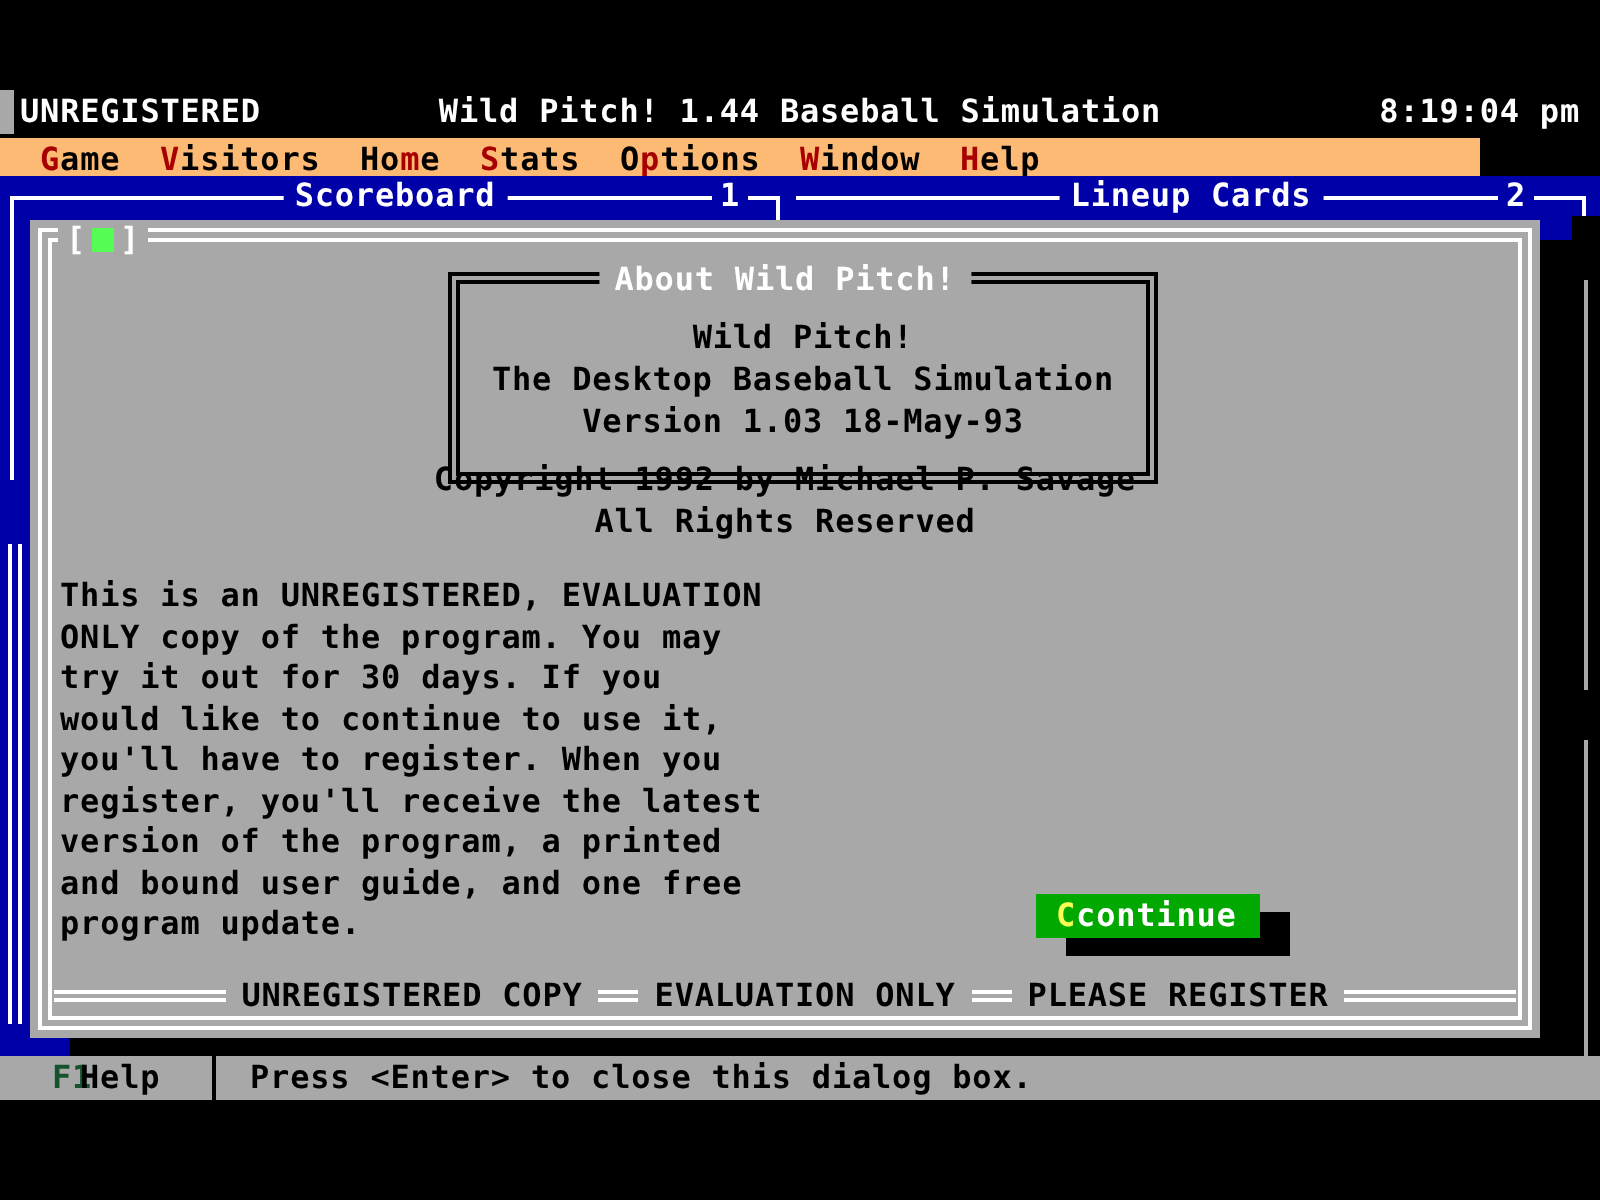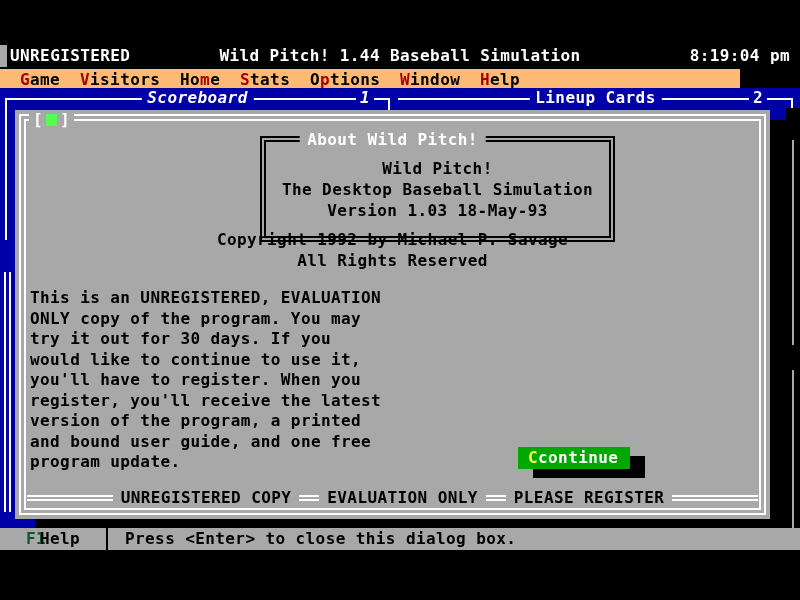--- a/index.html
+++ b/index.html
@@ -32,21 +32,21 @@
   .rblack { position:absolute; left:786px; top:20px; width:14px; height:420px; background:#000; }
   .rgray1 { position:absolute; left:6px; top:32px; width:2px; height:205px; background:#A8A8A8; }
   .rgray2 { position:absolute; left:6px; top:262px; width:2px; height:158px; background:#A8A8A8; }
   
   .dialog { position:absolute; left:15px; top:110px; width:755px; height:409px; background:#A8A8A8; color:#000; box-shadow:20px 10px 0 #000; }
   .frame-outer { position:absolute; inset:4px; border:2px solid #fff; pointer-events:none; }
   .frame-inner { position:absolute; inset:9px; border:2px solid #fff; pointer-events:none; }
   .dlg-title { position:absolute; top:0; left:50%; transform:translateX(-50%); height:20px; line-height:20px; background:#A8A8A8; color:#fff; padding:0 8px; z-index:2; white-space:pre;margin-top:20px; }
   .closebox { position:absolute; top:0; left:14px; height:20px; line-height:20px; background:#A8A8A8; color:#fff; padding:0 4px; z-index:2; cursor:default; }
   .close-sq { display:inline-block; width:11px; height:12px; background:#54FC54; margin:0 3px; vertical-align:-1px; }
-  .about-box { position:absolute; left:209px; top:26px; width:355px; height:106px; border:2px solid #000;margin-left:36px; }
+  .about-box { position:absolute; left:209px; top:26px; width:355px; height:106px; border:2px solid #000; }
   .about-box-inner { position:absolute; inset:2px; border:2px solid #000; display:flex; flex-direction:column; justify-content:center; text-align:center; line-height:21px; }
   .copyright { position:absolute; left:0; right:0; top:119px; text-align:center; line-height:21px; white-space:pre; }
   .body-left { position:absolute; left:15px; top:178px; line-height:20.5px; white-space:pre; }
   .body-right { position:absolute; left:385px; top:198px; line-height:20.5px; white-space:pre; }
   .continue-btn { position:absolute; left:503px; top:337px; width:112px; height:22px; background:#00A800; color:#fff; line-height:22px; padding-left:10px; box-shadow:15px 9px 0 #000; cursor:default; }
   .hot-y { color:#FCFC54; }
   .dlg-footer { position:absolute; left:12px; right:12px; top:379px; height:18px; display:flex; align-items:center; }
   .dline { height:6px; border-top:2px solid #fff; border-bottom:2px solid #fff; }
   .dline.grow { flex:1; }
   .dline.mid { width:20px; }
@@ -74,21 +74,21 @@
     <span class="menu-item" style="left:20px"><span></span><span class="hot">G</span><span>ame</span></span>
     <span class="menu-item" style="left:80px"><span></span><span class="hot">V</span><span>isitors</span></span>
     <span class="menu-item" style="left:180px"><span>Ho</span><span class="hot">m</span><span>e</span></span>
     <span class="menu-item" style="left:240px"><span></span><span class="hot">S</span><span>tats</span></span>
     <span class="menu-item" style="left:310px"><span>O</span><span class="hot">p</span><span>tions</span></span>
     <span class="menu-item" style="left:400px"><span></span><span class="hot">W</span><span>indow</span></span>
     <span class="menu-item" style="left:480px"><span></span><span class="hot">H</span><span>elp</span></span>
   </div>
 
   <div class="desktop">
-    <div class="wtitle" style="left:5px; width:385px;font-style:italic;">
+    <div class="wtitle" style="left:5px; width:385px;">
       <div class="wline"></div>
       <span class="wlabel">Scoreboard</span>
       <span class="wnum" style="right:16px">1</span>
       <div class="wcorner"></div>
     </div>
     <div class="wtitle" style="left:398px; width:395px;">
       <div class="wline"></div>
       <span class="wlabel">Lineup Cards</span>
       <span class="wnum" style="right:26px">2</span>
       <div class="wcorner"></div>

